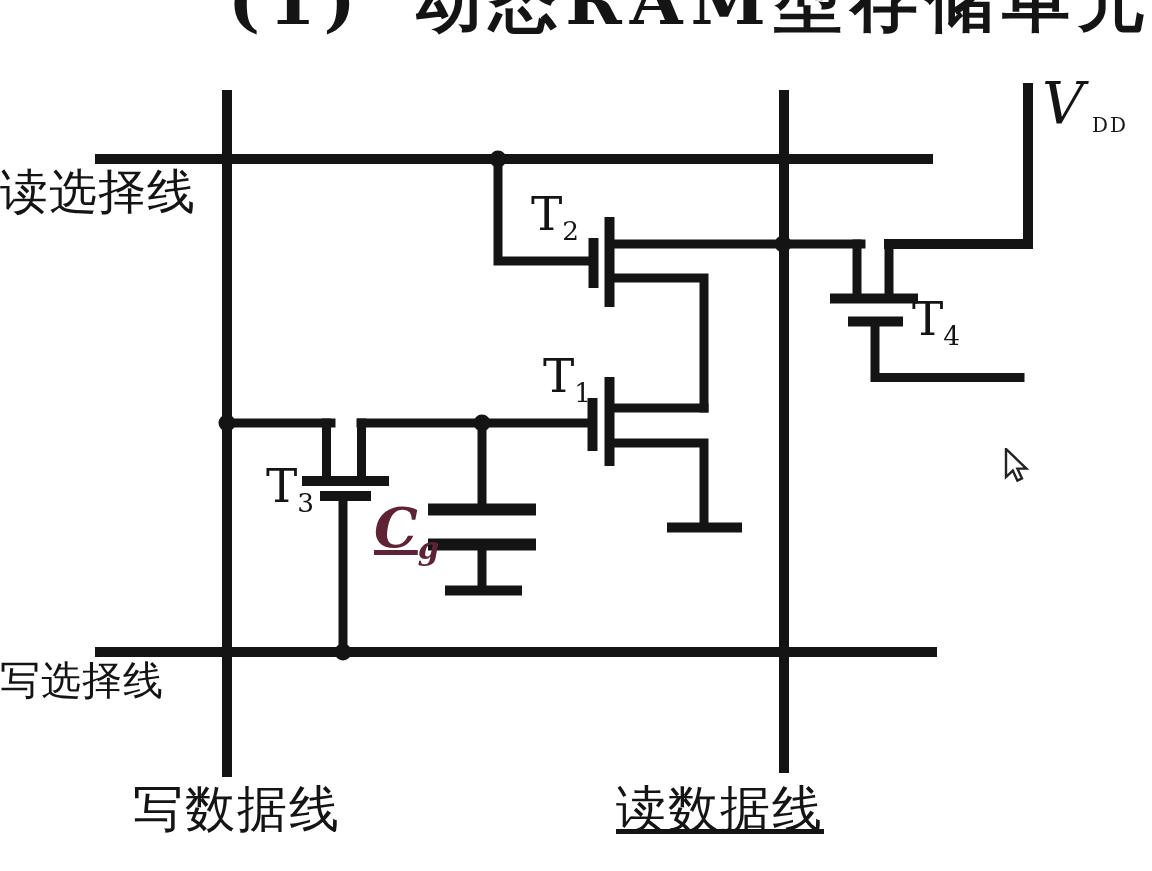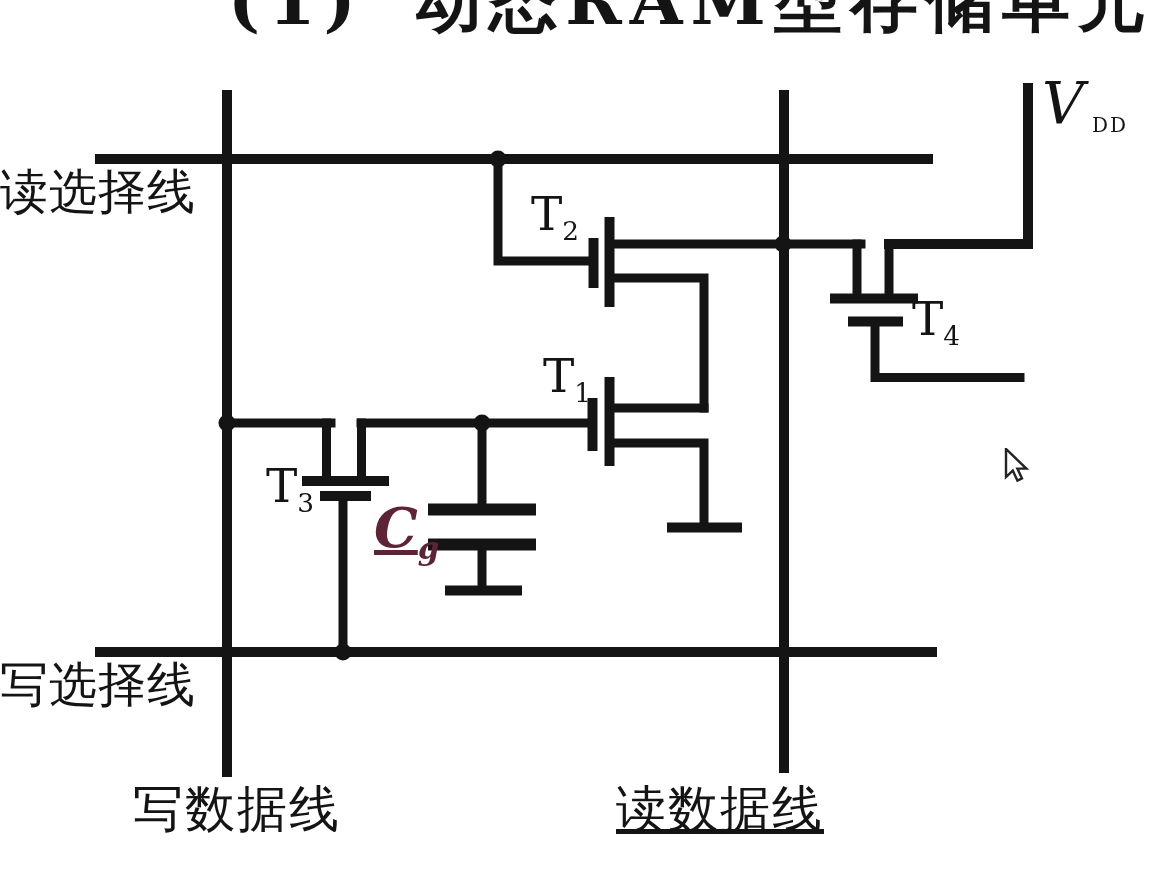--- a/index.html
+++ b/index.html
@@ -12,21 +12,21 @@
   }
   .lbl {
     position:absolute;
     color:#141414;
     white-space:nowrap;
     line-height:1;
   }
   .sub  { font-size:0.56em; vertical-align:-0.38em; letter-spacing:0; }
   #title-label      { left:228px; top:-34px; font-size:68px; letter-spacing:8px; word-spacing:18px; font-weight:600; }
   #read-select-label  { left:0px;   top:167px; font-size:48px; letter-spacing:1px; }
-  #write-select-label { left:0px;   top:660px; font-size:48px; letter-spacing:1px; }
+  #write-select-label { left:0px;   top:660px; font-size:40px; letter-spacing:1px; }
   #write-data-label   { left:133px; top:784px; font-size:50px; letter-spacing:2px; }
   #read-data-label    { left:616px; top:784px; font-size:50px; letter-spacing:2px; }
   #precharge-label    { left:817px; top:396px; font-size:47px; letter-spacing:3px; }
   #vdd-label          { left:1042px; top:74px; font-size:58px; font-style:italic; }
   #vdd-label .sub     { font-style:normal; font-size:20px; vertical-align:-0.45em; margin-left:8px; letter-spacing:2px; }
   .t-label            { font-size:47px; }
   #t1-label { left:515px; top:352px;margin-left:28px; }
   #t2-label { left:531px; top:190px; }
   #t3-label { left:266px; top:462px; }
   #t4-label { left:912px; top:295px; }

